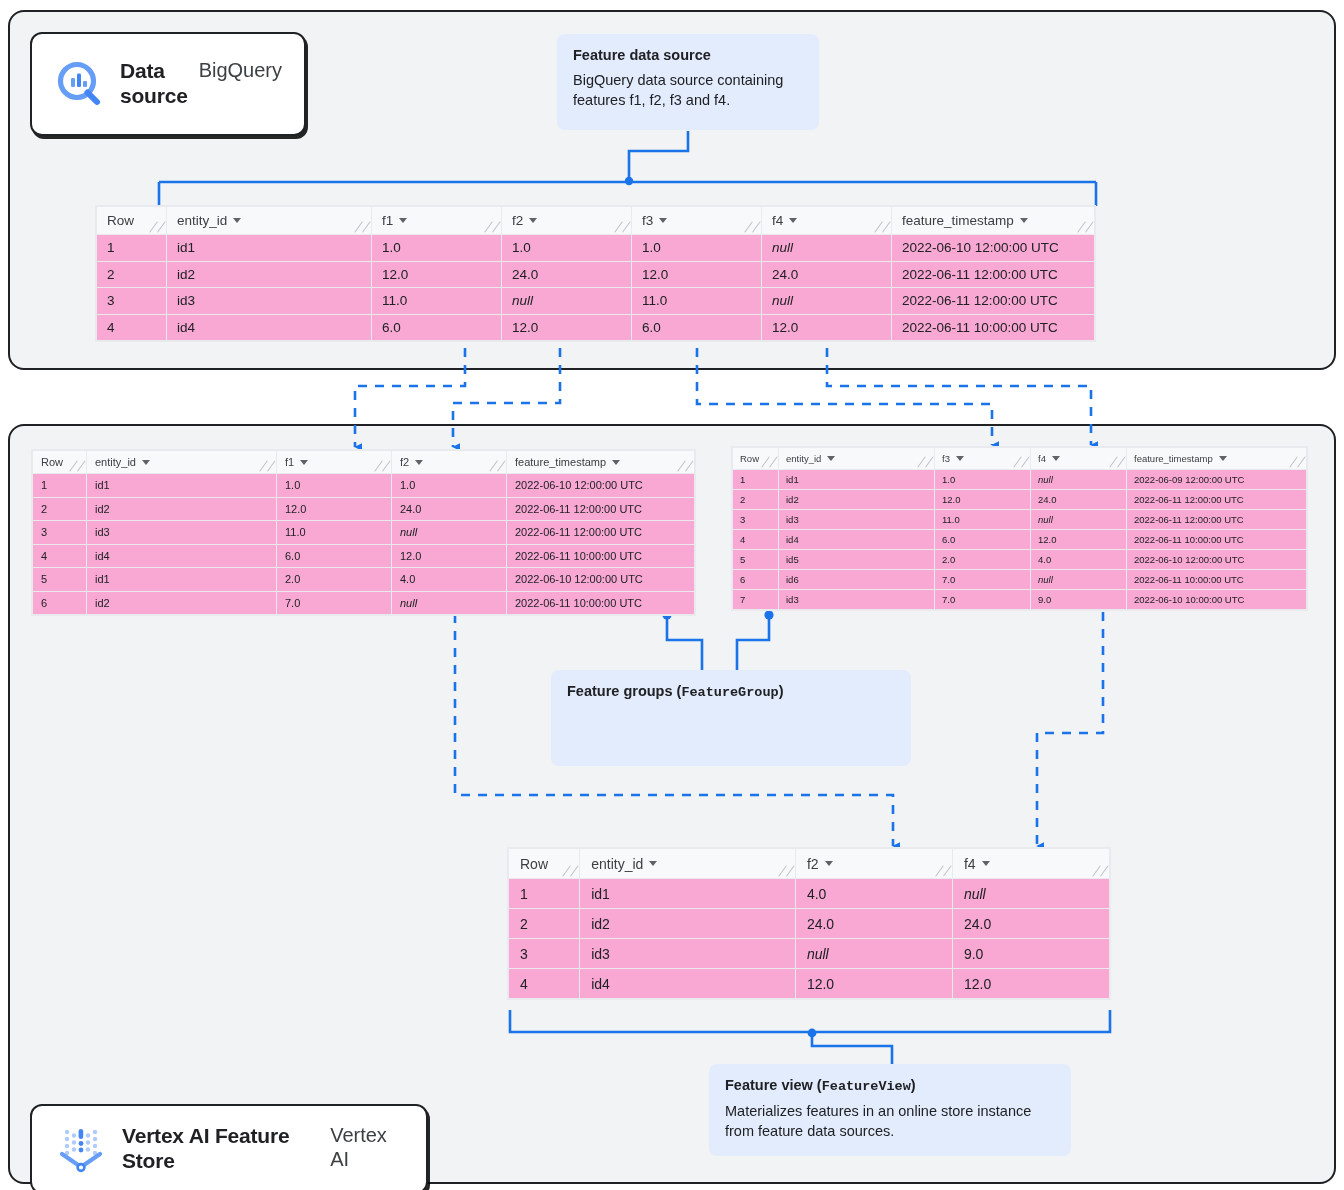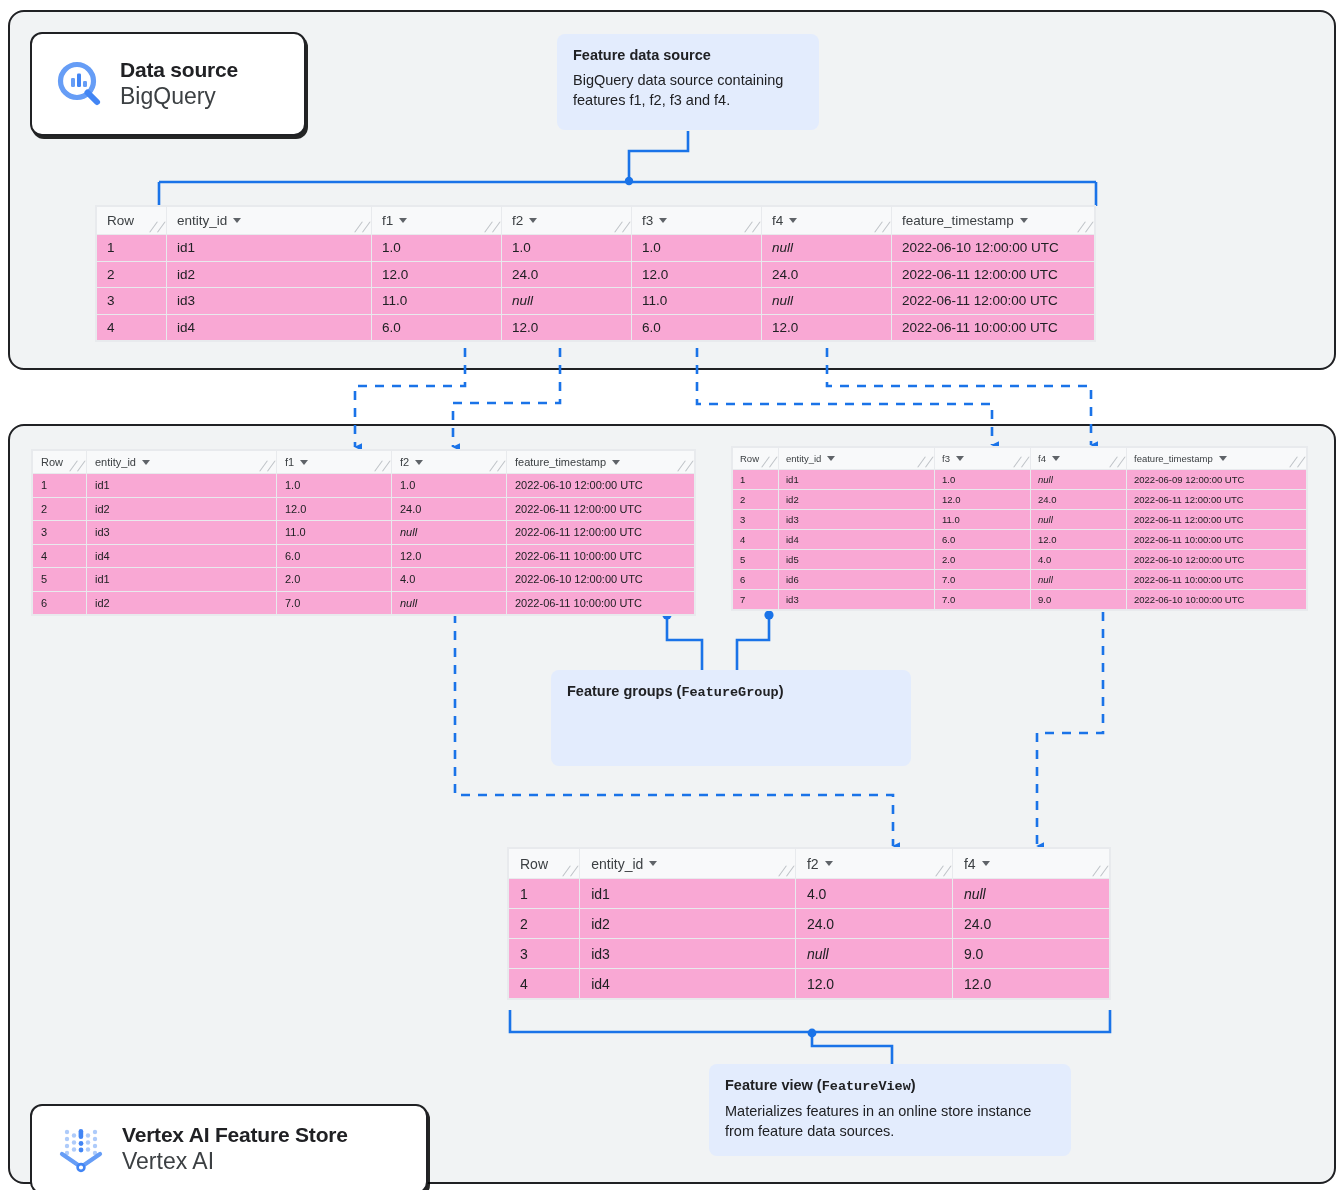--- a/index.html
+++ b/index.html
@@ -16,23 +16,23 @@
   #panel-featurestore{left:8px;top:424px;width:1324px;height:756px;}
 
   
   .chip{
     position:absolute;background:#fff;border:2px solid #202124;border-radius:12px;
     display:flex;align-items:center;gap:14px;padding:0 22px;
     box-shadow:2px 3px 0 rgba(0,0,0,.85);
   }
   #chip-bigquery{left:30px;top:32px;width:228px;height:100px;}
   #chip-vertex{left:30px;top:1104px;width:350px;height:86px;}
-  .chip-text{display:flex;flex-direction:column;line-height:1.18;}
+  .chip-text{display:flex;line-height:1.18;}
   .chip-title{font-size:21px;font-weight:bold;color:#202124;letter-spacing:-.2px;}
-  .chip-sub{font-size:23px;color:#3c4043;}
+  .chip-sub{font-size:20px;color:#3c4043;}
   .chip-icon{flex:0 0 auto;display:flex;align-items:center;justify-content:center;}
 
   
   .callout{
     position:absolute;background:#e3ecfd;border-radius:8px;padding:12px 16px 14px 16px;
     color:#202124;box-sizing:border-box;
   }
   .callout-title{font-size:14.5px;font-weight:bold;margin:0 0 5px 0;line-height:1.3;}
   .callout-body{font-size:14.5px;line-height:1.42;margin:0;}
   .mono{font-family:Liberation Mono, monospace;font-size:13.5px;}

